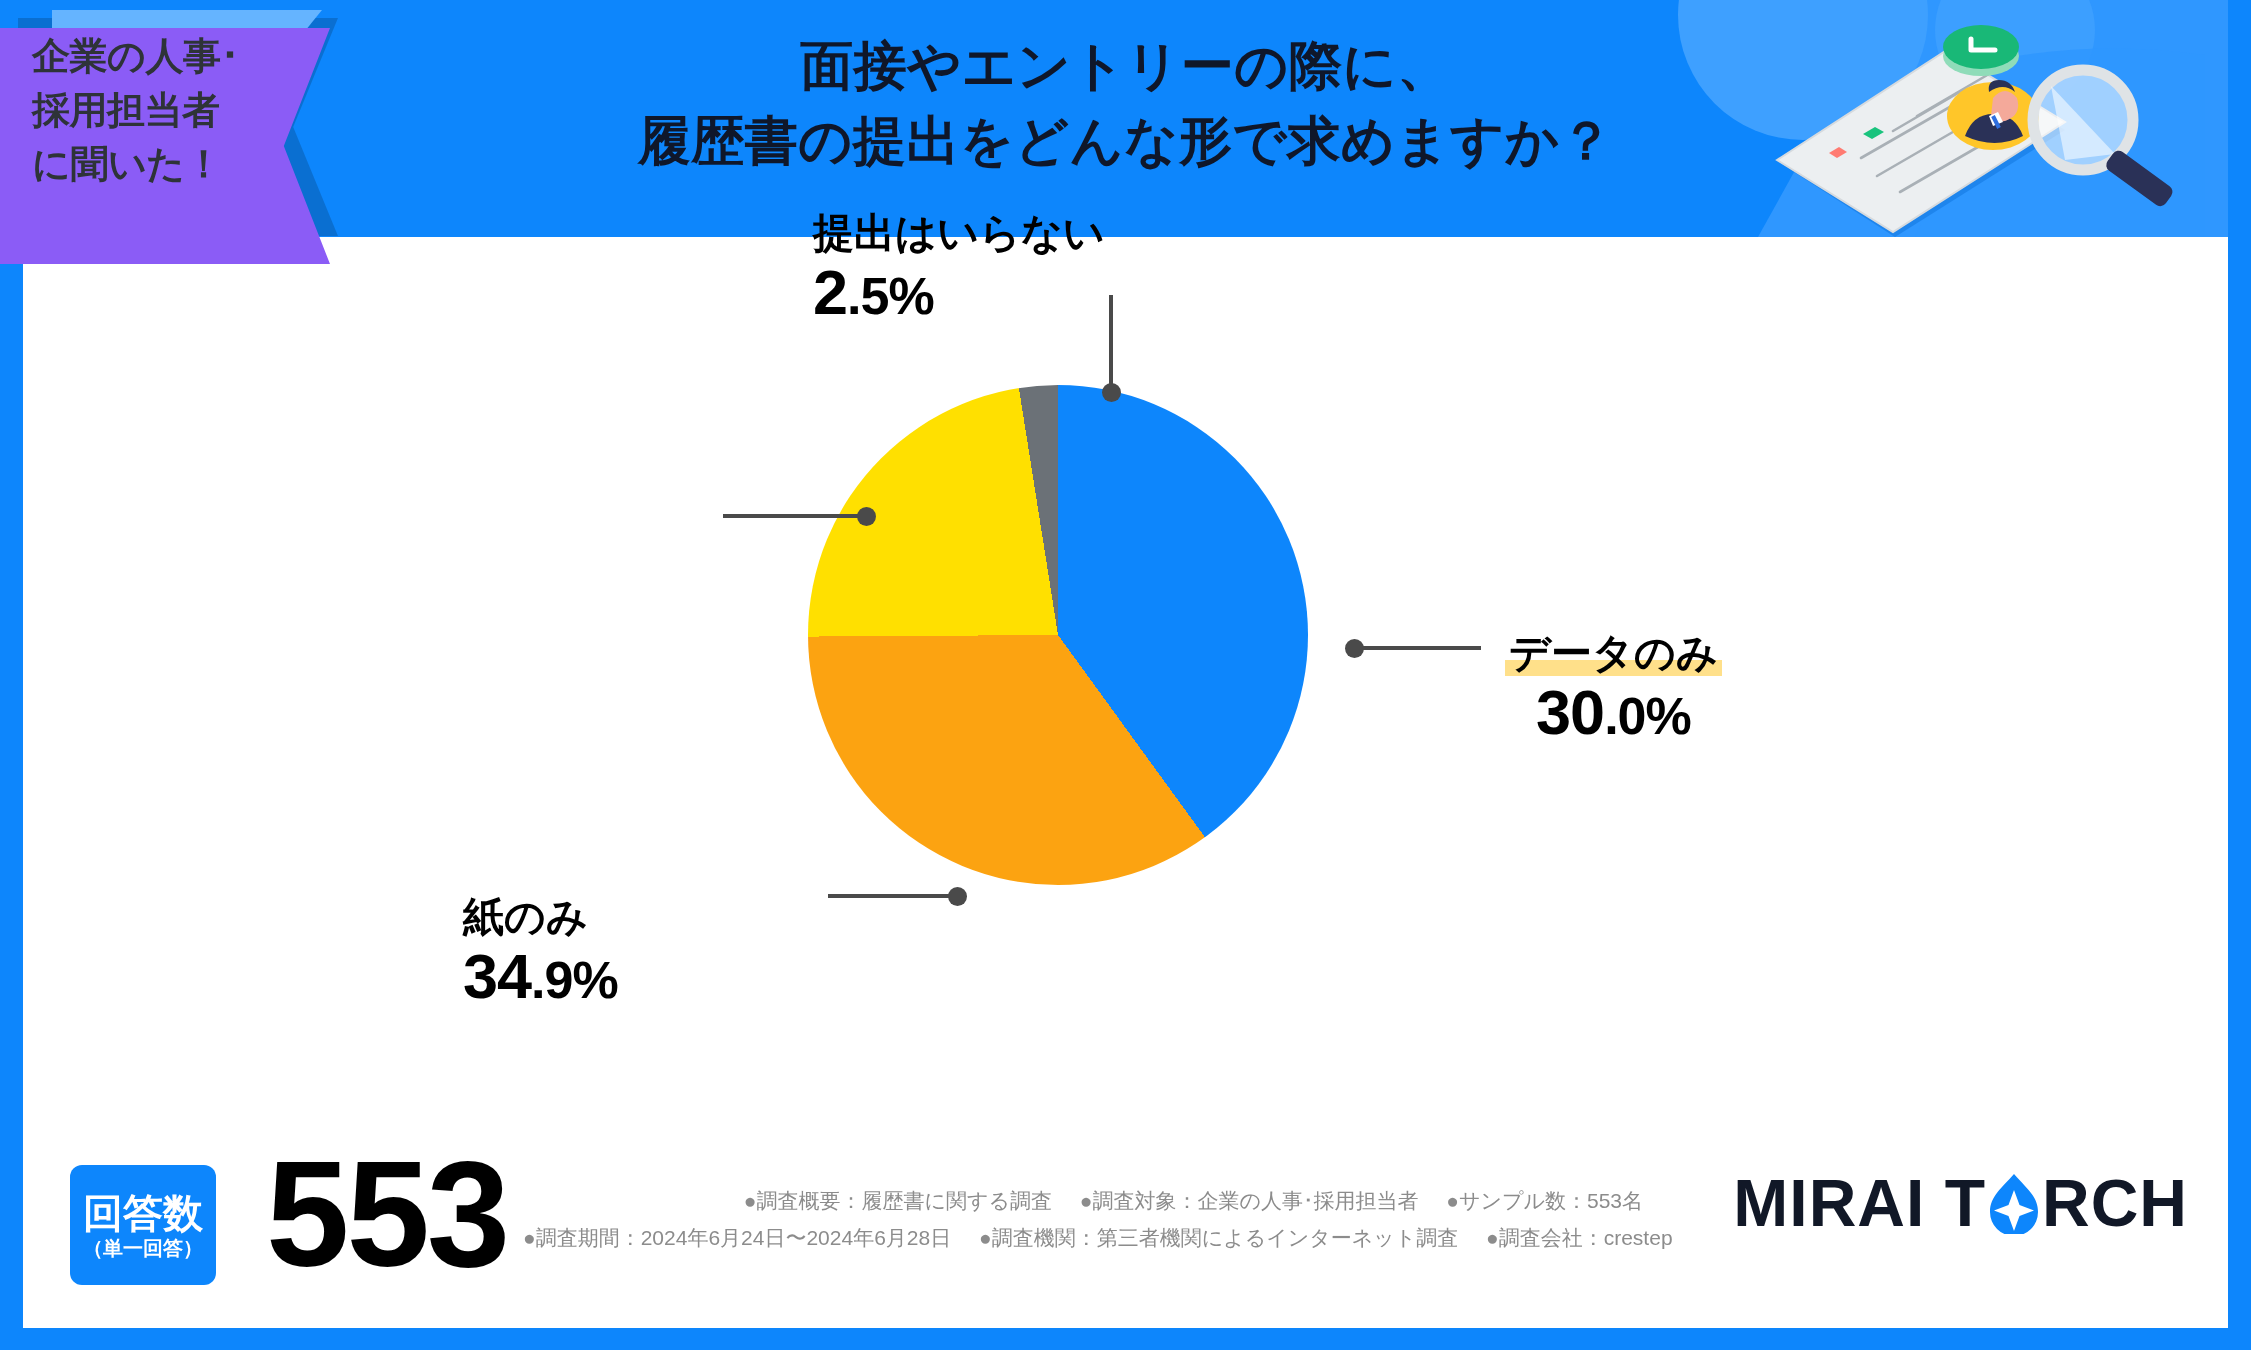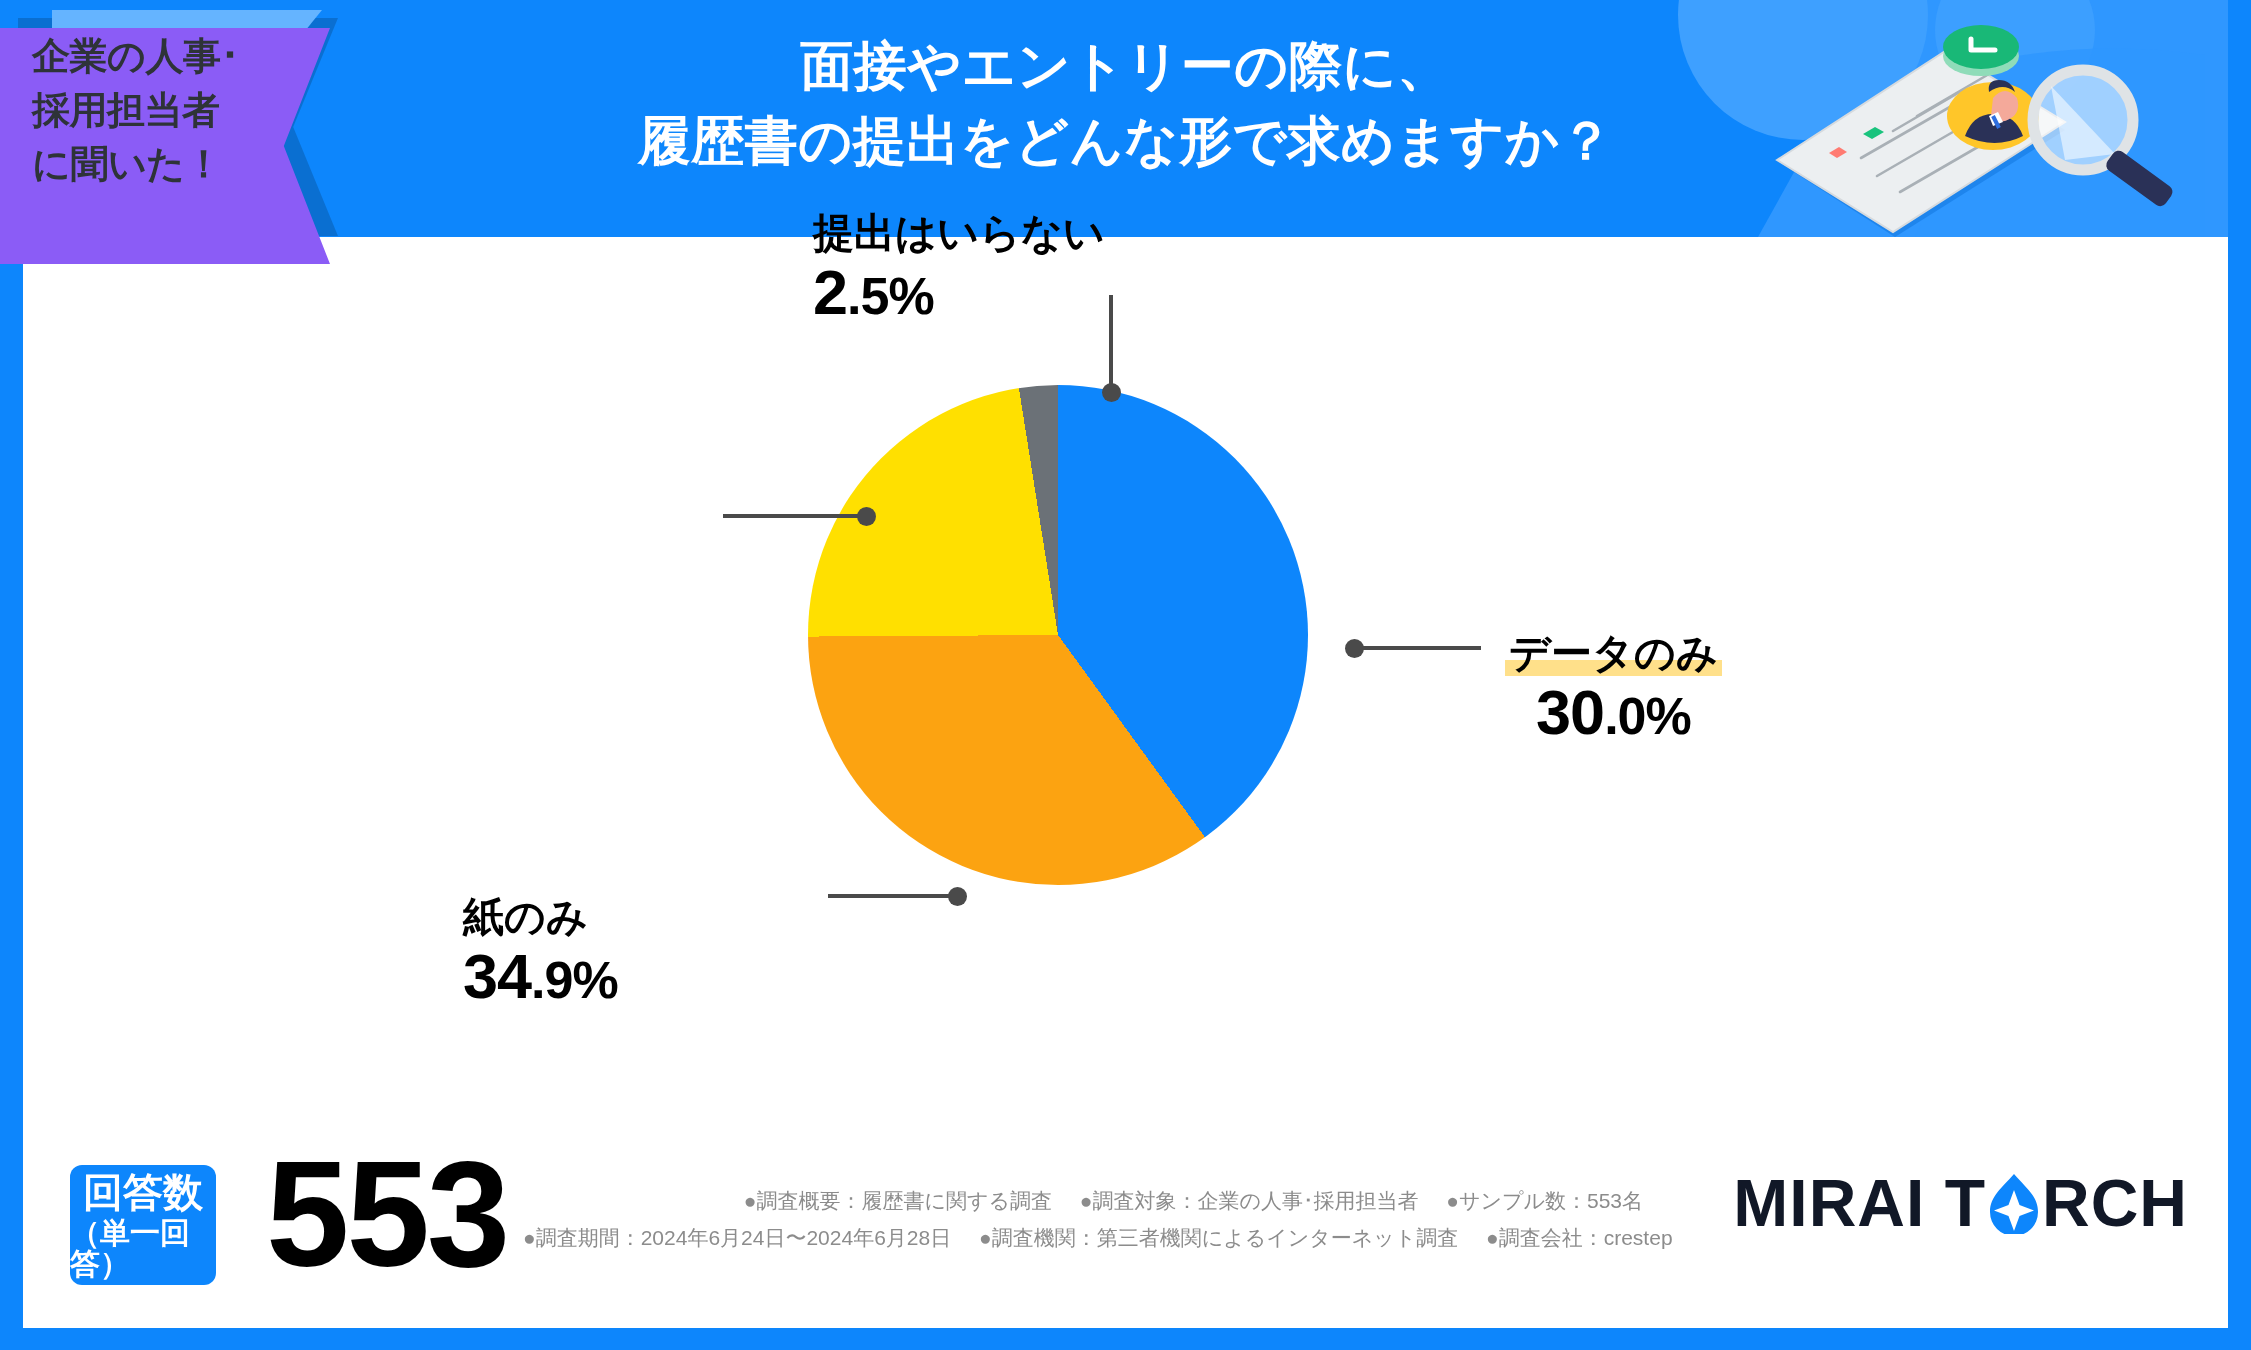--- a/index.html
+++ b/index.html
@@ -44,21 +44,21 @@
     left: 23px; top: 0;
     width: 2205px; height: 237px;
     background: #0d86fc;
     overflow: hidden;
   }
   .header-title {
     position: absolute;
     left: 0; top: 28px;
     width: 2205px;
     text-align: center;
-    color: #ffffff;
+    color: #0f172a;
     font-size: 53px;
     font-weight: 700;
     line-height: 1.42;
     letter-spacing: 0.5px;
     white-space: pre-line;
   }
 
   
   .hdr-shape-a {
     position: absolute;
@@ -185,21 +185,21 @@
     background: #0d86fc;
     border-radius: 12px;
     color: #ffffff;
     display: flex;
     flex-direction: column;
     align-items: center;
     justify-content: center;
     line-height: 1.05;
   }
   .count-badge .l1 { font-size: 40px; font-weight: 700; }
-  .count-badge .l2 { font-size: 30px; font-weight: 700; margin-top: 4px; }
+  .count-badge .l2 { font-size: 20px; font-weight: 700; margin-top: 4px; }
   .count-number {
     position: absolute;
     left: 243px; top: 2px;
     font-size: 150px;
     font-weight: 700;
     color: #000000;
     letter-spacing: -3px;
     line-height: 1;
   }
   .meta {

